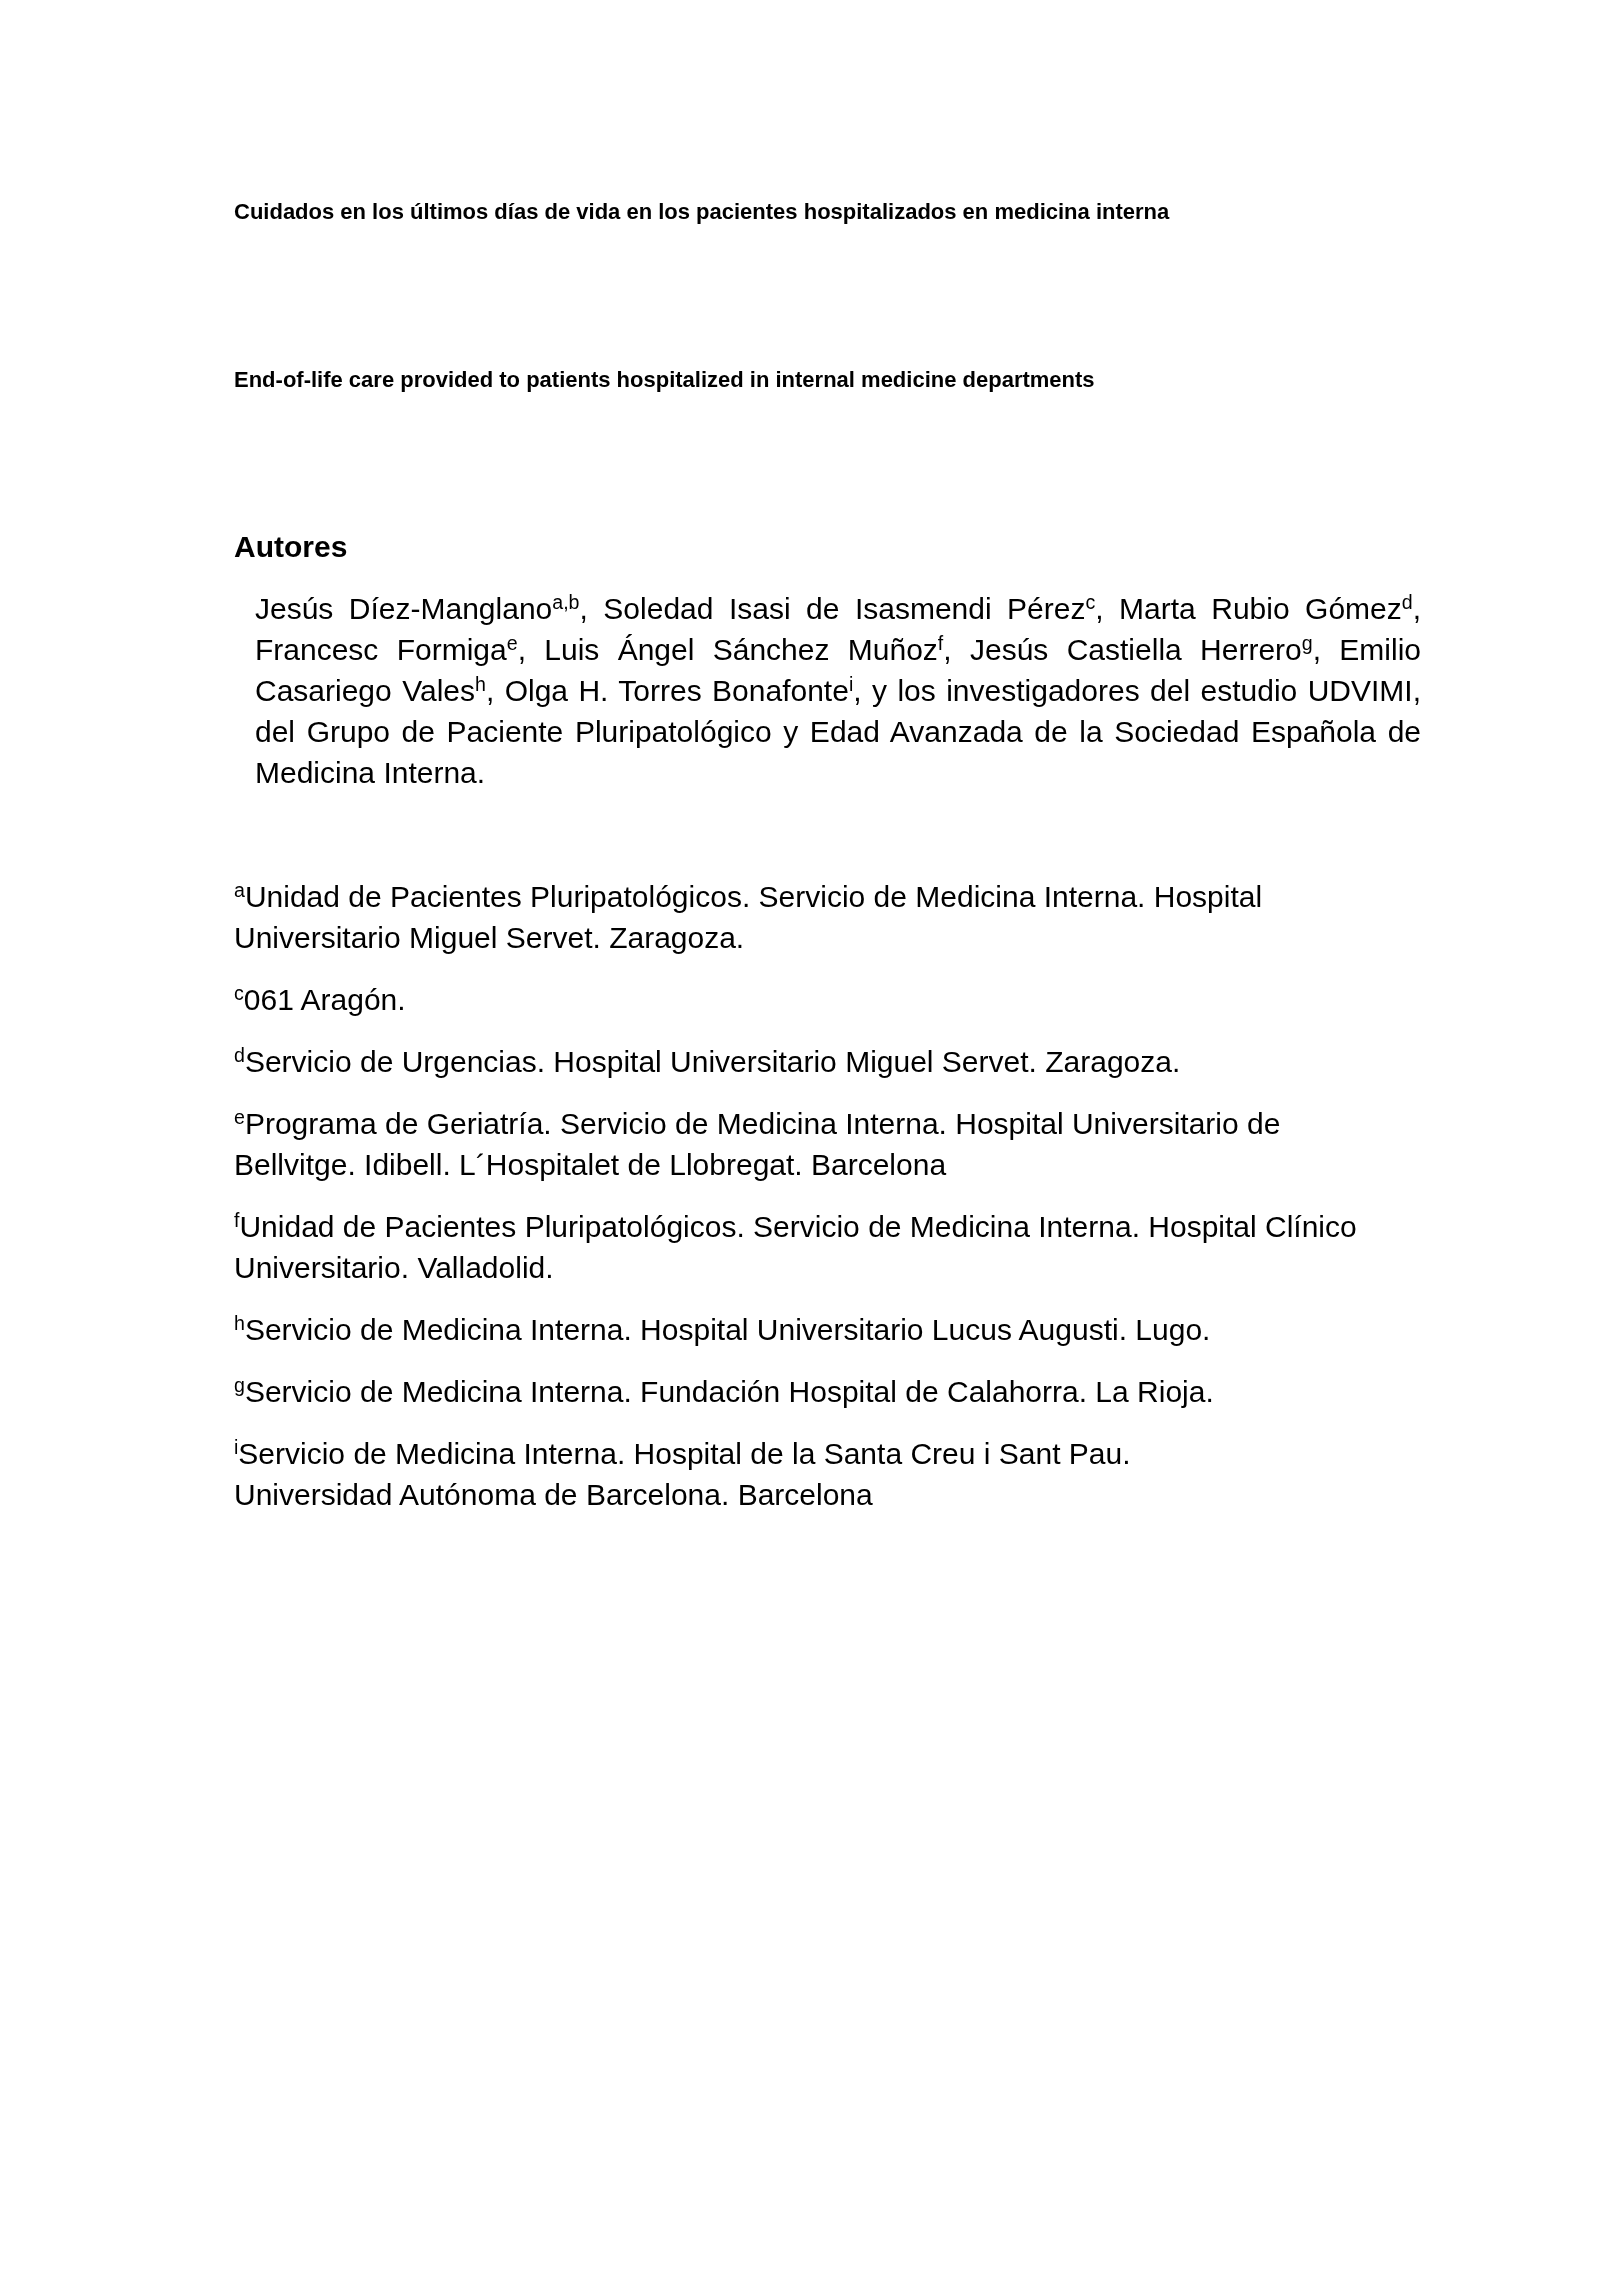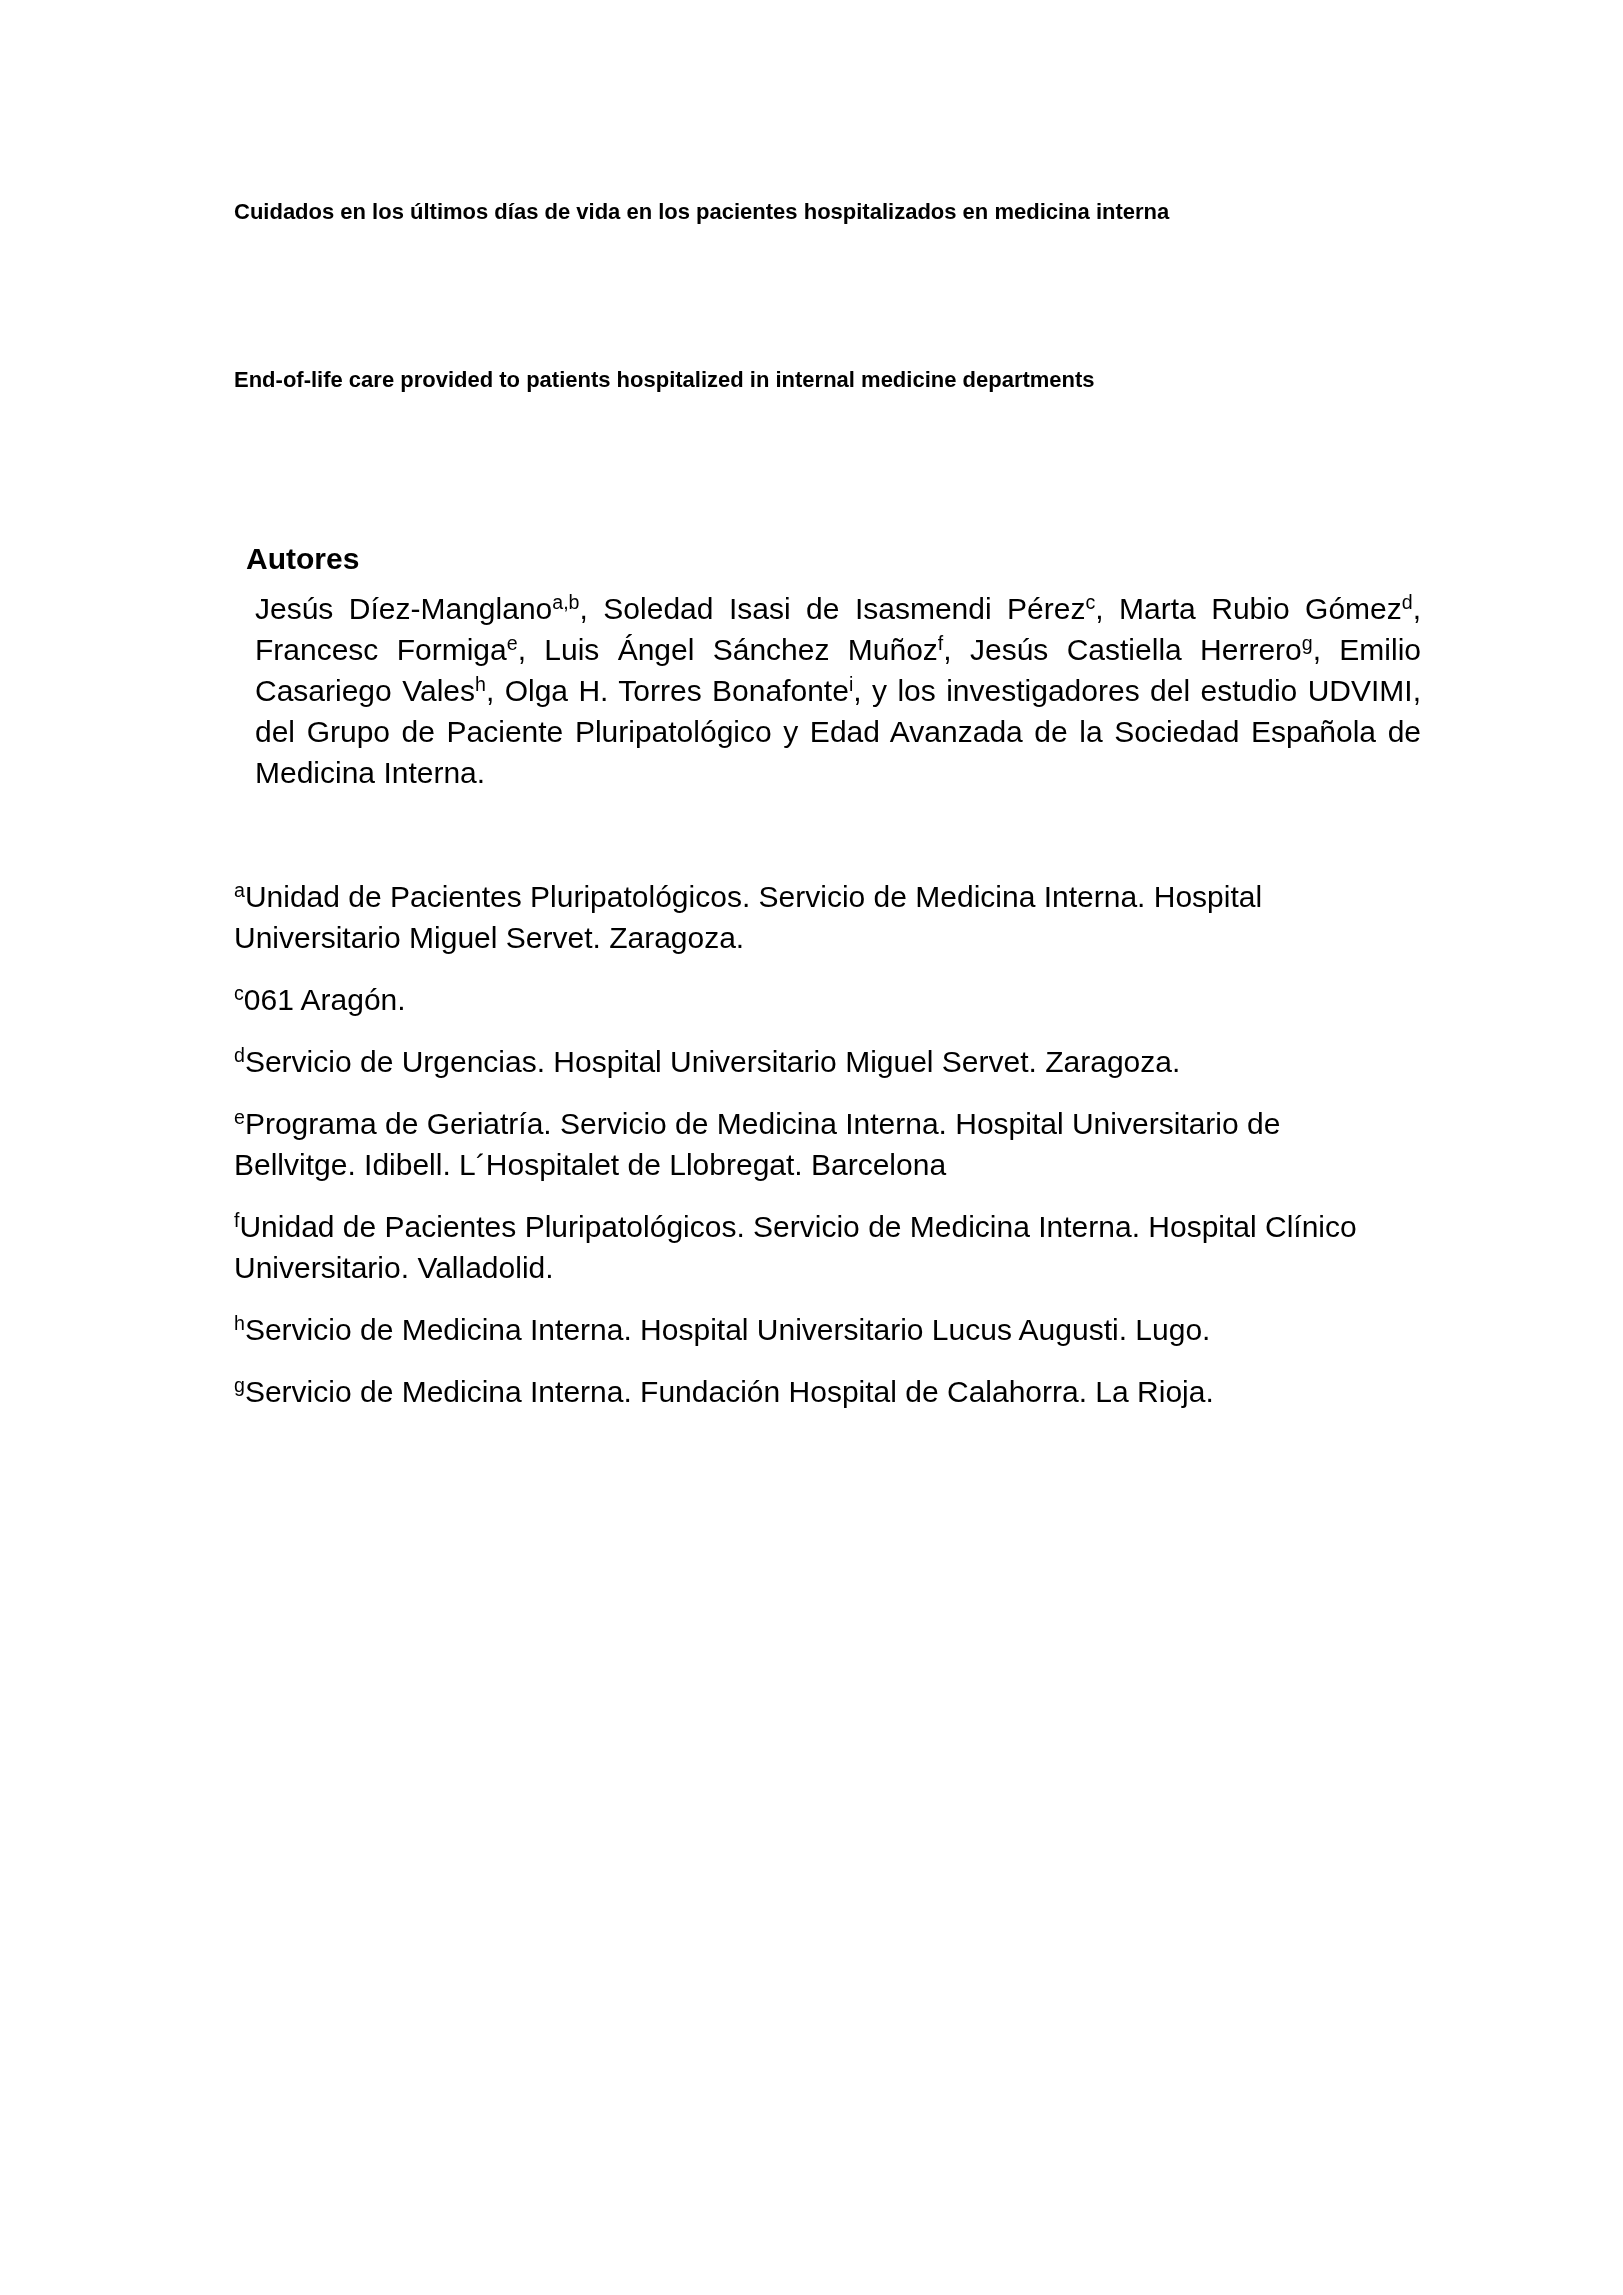--- a/index.html
+++ b/index.html
@@ -30,21 +30,21 @@
       font-weight: bold;
       font-size: 22px;
       line-height: 41px;
       text-align: justify;
       margin: 0;
     }
     .heading {
       font-weight: bold;
       font-size: 30px;
       line-height: 41px;
-      margin: 12px;
+      margin: 0;
     }
     .authors {
       font-size: 30px;
       line-height: 41px;
       text-align: justify;
       text-align-last: left;
       margin: 0;
     }
     .aff {
       font-size: 30px;
@@ -90,16 +90,17 @@
   </div>
 
   <div class="block" style="top:876px;">
     <p class="aff"><sup>a</sup><span>Unidad de Pacientes Pluripatológicos. Servicio de Medicina Interna. Hospital Universitario Miguel Servet. Zaragoza.</span></p>
     <p class="aff"><sup>c</sup><span>061 Aragón.</span></p>
     <p class="aff"><sup>d</sup><span>Servicio de Urgencias. Hospital Universitario Miguel Servet. Zaragoza.</span></p>
     <p class="aff"><sup>e</sup><span>Programa de Geriatría. Servicio de Medicina Interna. Hospital Universitario de Bellvitge. Idibell. L´Hospitalet de Llobregat. Barcelona</span></p>
     <p class="aff"><sup>f</sup><span>Unidad de Pacientes Pluripatológicos. Servicio de Medicina Interna. Hospital Clínico Universitario. Valladolid.</span></p>
     <p class="aff"><sup>h</sup><span>Servicio de Medicina Interna. Hospital Universitario Lucus Augusti. Lugo.</span></p>
     <p class="aff"><sup>g</sup><span>Servicio de Medicina Interna. Fundación Hospital de Calahorra. La Rioja.</span></p>
+    <p class="aff" style="width:982px;"><sup>i</sup><span>Servicio de Medicina Interna. Hospital de la Santa Creu i Sant Pau. Universidad Autónoma de Barcelona. Barcelona</span></p>
   </div>
 
 </div>
 
 
 </body></html>

